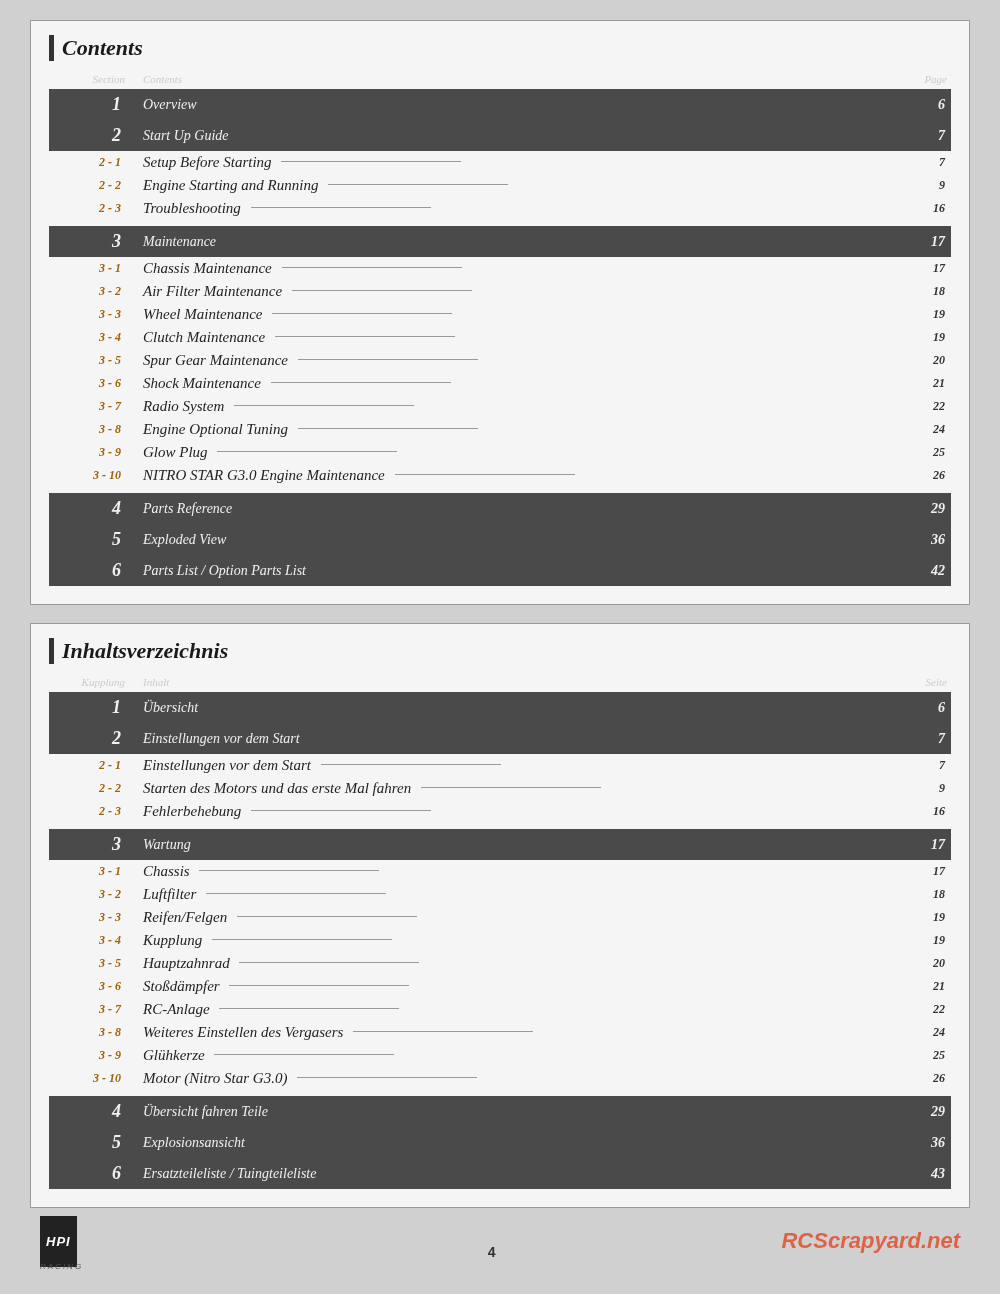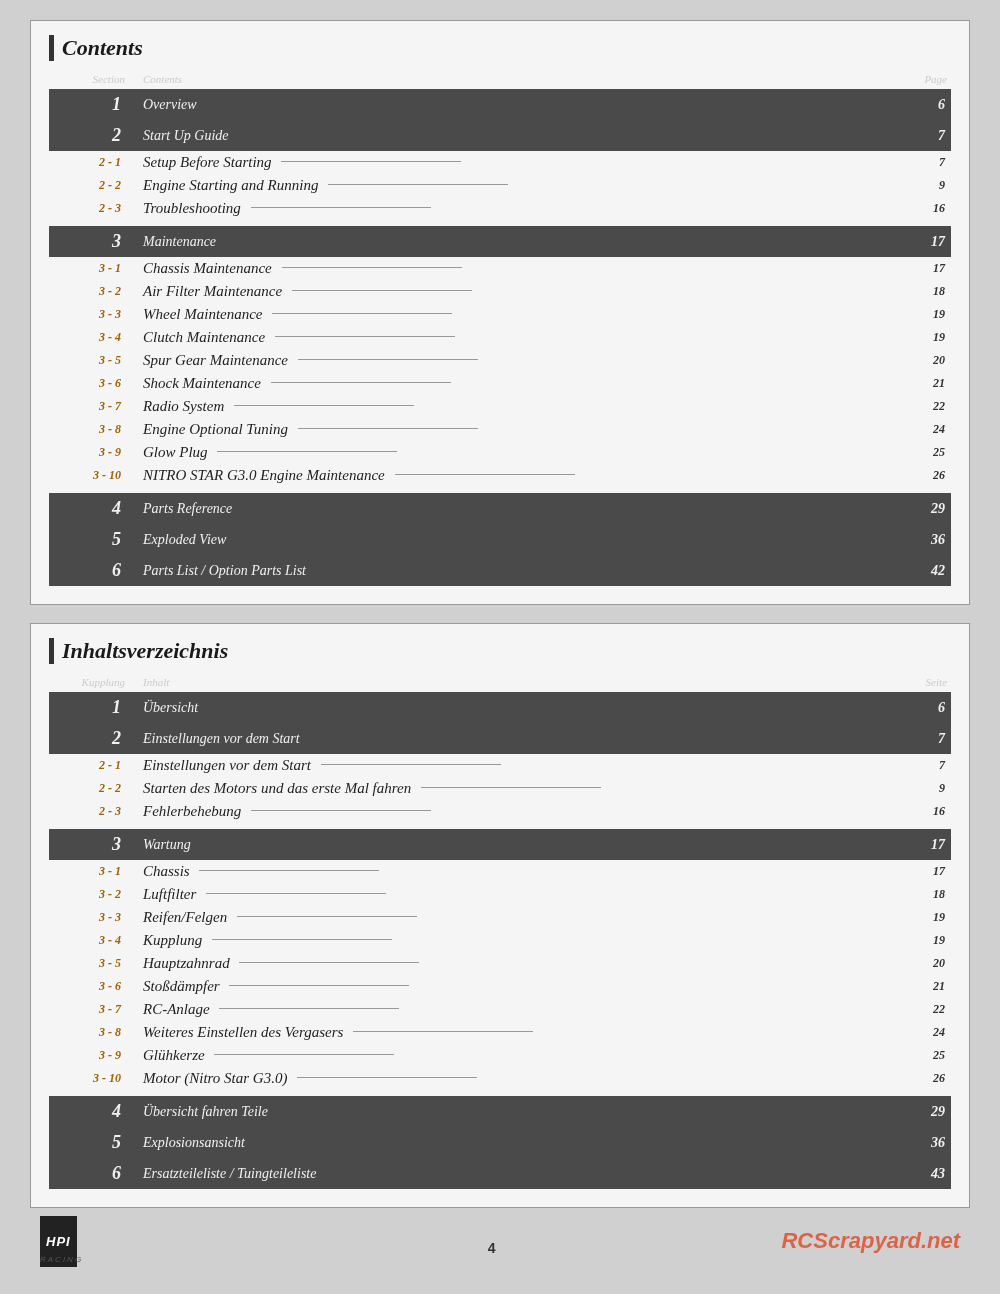--- a/index.html
+++ b/index.html
@@ -145,21 +145,21 @@
       letter-spacing: 1px;
     }
 
     .hpi-racing-text {
       font-size: 8px;
       color: #555;
       font-style: italic;
       display: block;
       text-align: center;
       letter-spacing: 2px;
-      margin-top: 5px;
+      margin-top: 12px;
     }
 
     .page-number {
       font-size: 14px;
       color: #333;
       font-weight: bold;
     }
 
     .watermark {
       position: fixed;

